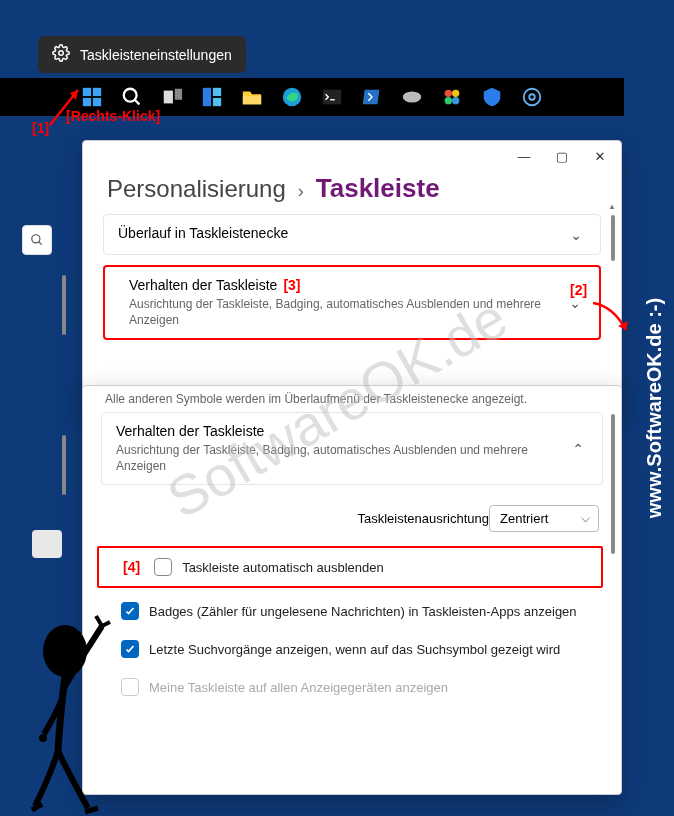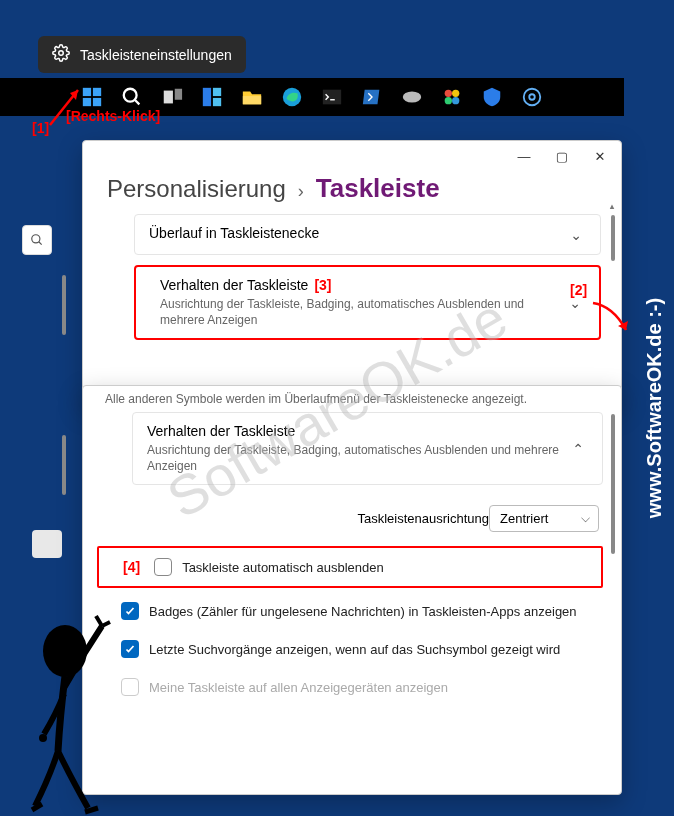--- a/index.html
+++ b/index.html
@@ -28,21 +28,21 @@
 
 .breadcrumb { padding: 2px 24px 10px; display: flex; align-items: baseline; gap: 12px; }
 .breadcrumb .crumb { font-size: 24px; color: #444; }
 .breadcrumb .chev { font-size: 18px; color: #666; }
 .breadcrumb .current { font-size: 26px; font-weight: 600; color: #701a75; }
 
 .sidebar-stub { position: absolute; top: 225px; left: 22px; width: 30px; height: 30px; background: #fff; border: 1px solid #ddd; border-radius: 4px; display: flex; align-items: center; justify-content: center; }
 .sidebar-stub2 { position: absolute; top: 530px; left: 32px; width: 30px; height: 28px; background: #e8e8e8; border-radius: 4px; }
 
 .panel-list { padding: 0 20px; }
-.panel { border: 1px solid #e5e5e5; border-radius: 4px; padding: 10px 14px; margin-bottom: 10px; display: flex; justify-content: center; align-items: center; position: relative; margin-left: 31px; }
+.panel { border: 1px solid #e5e5e5; border-radius: 4px; padding: 10px 14px; margin-bottom: 10px; display: flex; justify-content: center; align-items: center; position: relative; }
 .panel.red { border: 2px solid #ff0000; padding-left: 24px; }
 .panel .text { flex: 1; }
 .panel .title { font-size: 14px; color: #000; margin-bottom: 3px; }
 .panel .desc { font-size: 12px; color: #666; line-height: 1.35; }
 .chevron { font-size: 14px; color: #555; padding: 0 4px; }
 
 
 .win2 { position: absolute; top: 385px; left: 82px; width: 540px; height: 410px; background: #fff; border: 1px solid #ccc; border-radius: 4px; box-shadow: 0 8px 24px rgba(0,0,0,0.25); }
 
 .option-row { display: flex; align-items: center; gap: 10px; padding: 10px 14px 10px 38px; font-size: 13px; color: #222; }

